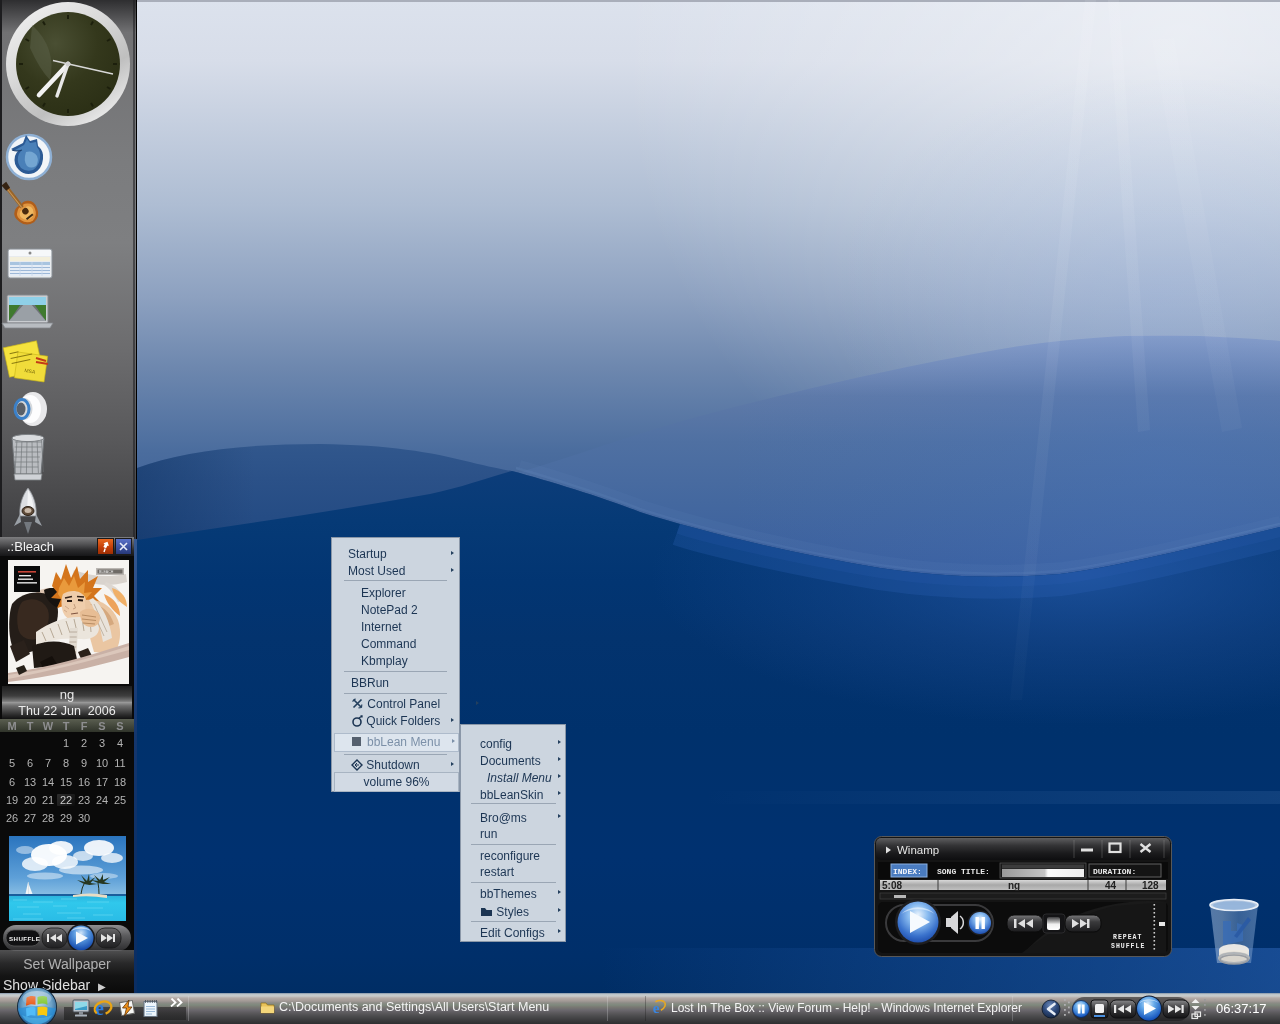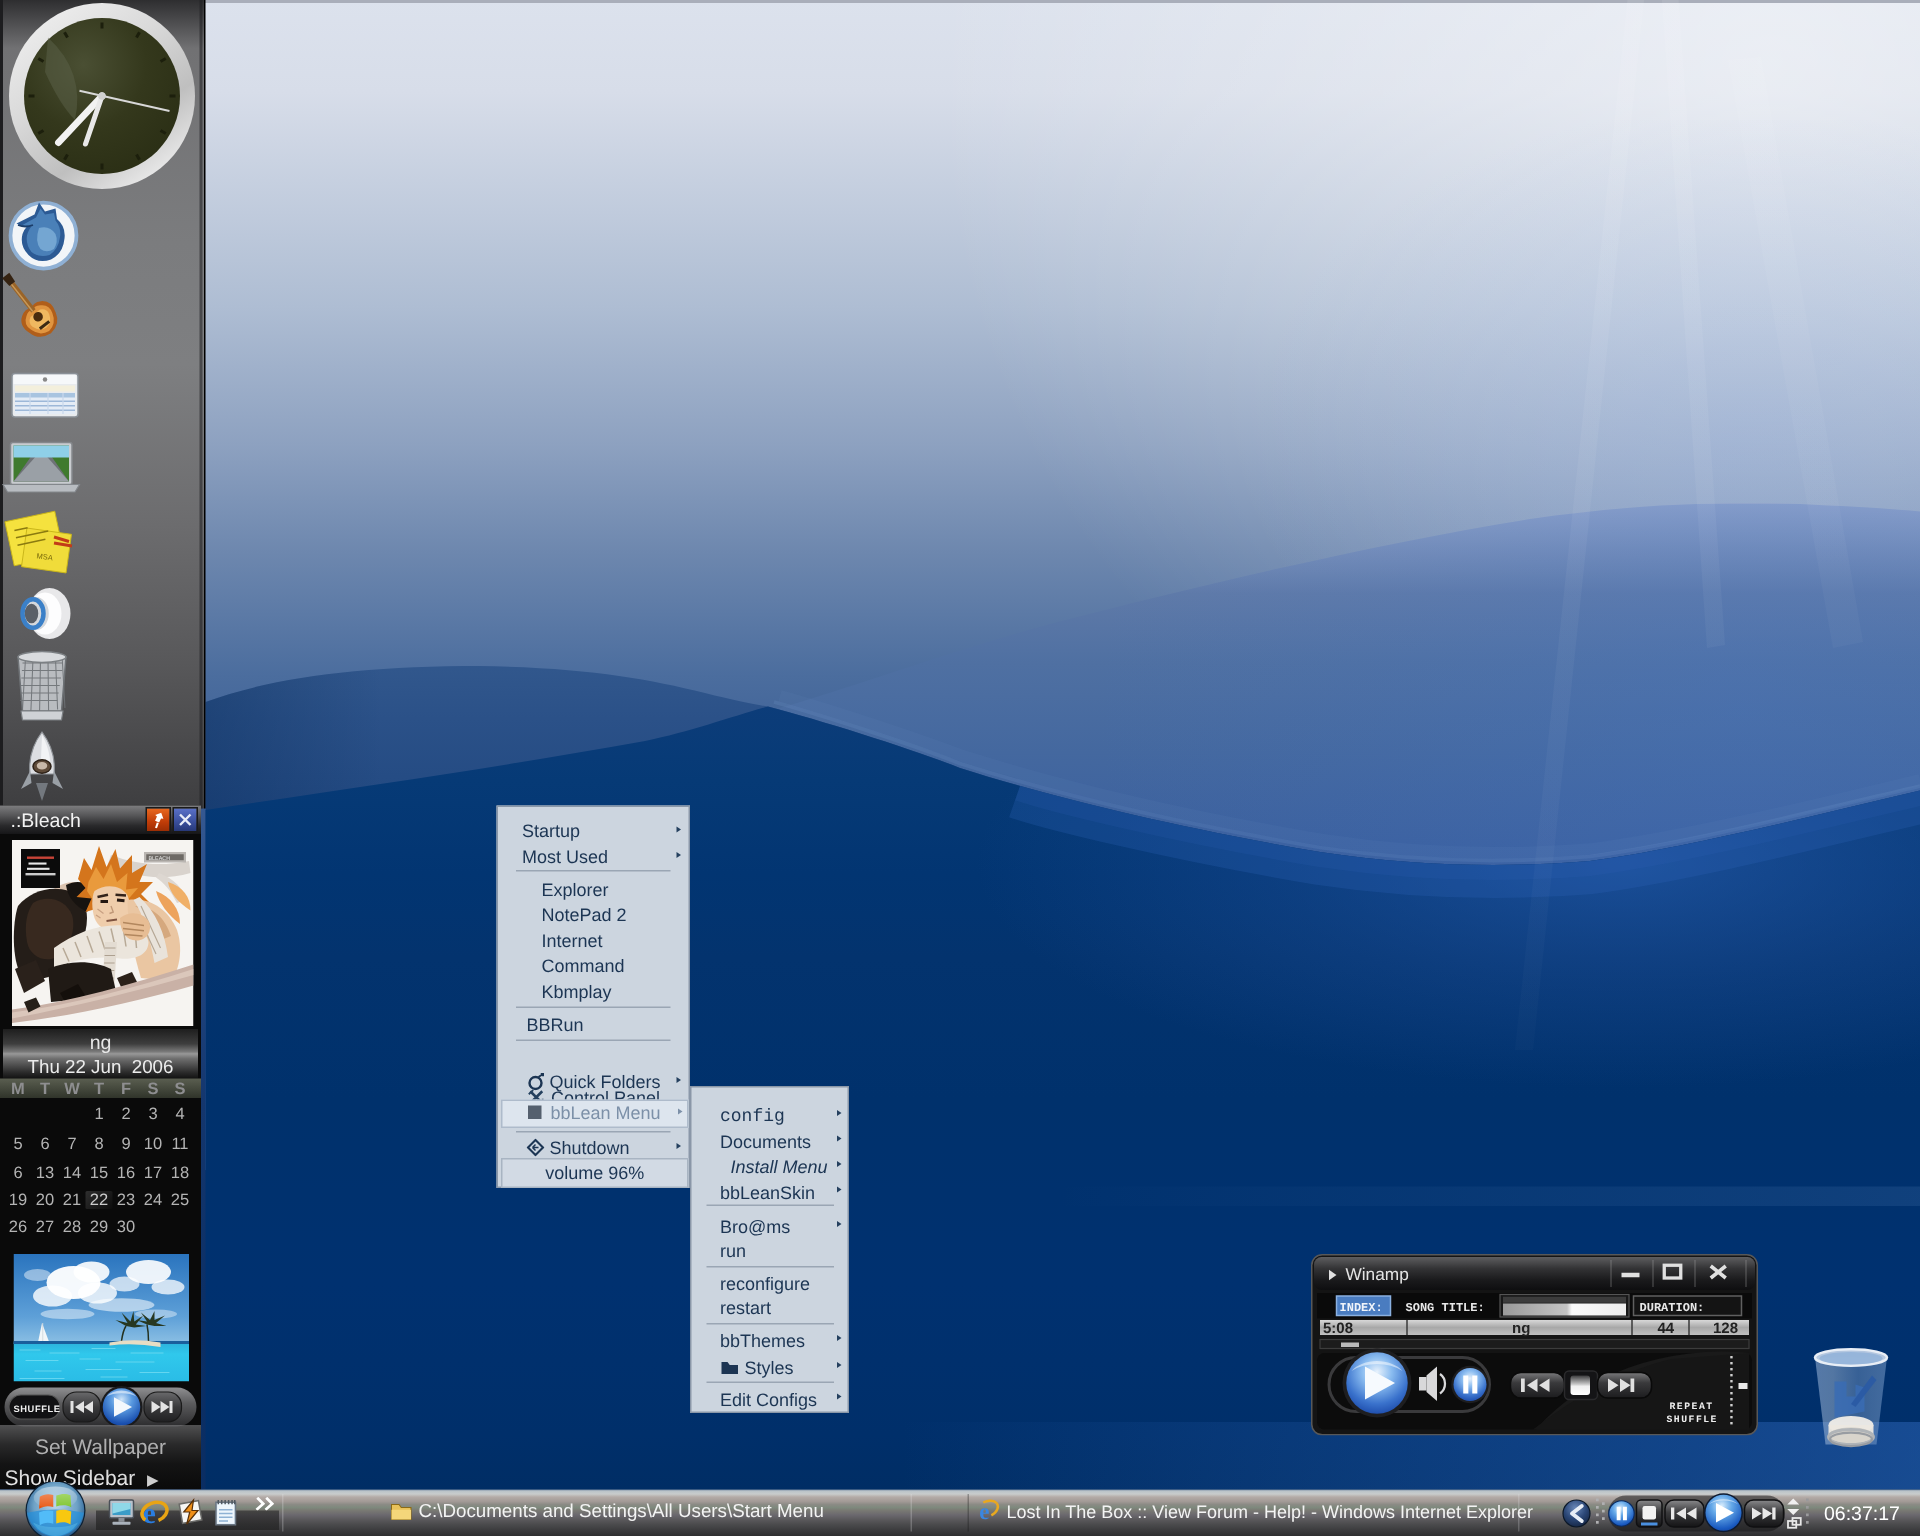--- a/index.html
+++ b/index.html
@@ -495,21 +495,21 @@
         <span style="position:absolute;left:29px;top:1.5px;white-space:nowrap;">Command</span>
       </div>
       <div style="position:absolute;left:0;top:114px;width:127px;height:17px;">
         <span style="position:absolute;left:29px;top:1.5px;white-space:nowrap;">Kbmplay</span>
       </div>
       <div style="position:absolute;left:12px;top:133px;width:103px;height:1px;background:#9aa6b4;"></div>
       <div style="position:absolute;left:0;top:136px;width:127px;height:17px;">
         <span style="position:absolute;left:19px;top:1.5px;white-space:nowrap;">BBRun</span>
       </div>
       <div style="position:absolute;left:12px;top:155px;width:103px;height:1px;background:#9aa6b4;"></div>
-      <div style="position:absolute;left:0;top:157px;width:152px;height:17px;margin-top:28px;">
+      <div style="position:absolute;left:0;top:157px;width:152px;height:17px;">
         <span style="position:absolute;left:19px;top:1.5px;white-space:nowrap;"><svg width="13" height="12" viewBox="0 0 13 12" style="vertical-align:-2px">
             <path d="M 2.5 1.5 L 10.5 9.5 M 10.5 1.5 L 2.5 9.5" stroke="#24405e" stroke-width="1.7"></path>
             <path d="M 1.5 3.5 L 4.5 0.8 M 10.5 9.5 l 0.3 -3 M 10.5 9.5 l -3 0.3" stroke="#24405e" stroke-width="1.2"></path>
           </svg> Control Panel</span>
         <span style="position:absolute;right:5px;top:5.5px;width:0;height:0;border-left:3.5px solid #24405e;border-top:2.8px solid transparent;border-bottom:2.8px solid transparent;"></span>
       </div>
       <div style="position:absolute;left:0;top:174px;width:127px;height:17px;">
         <span style="position:absolute;left:19px;top:1.5px;white-space:nowrap;"><svg width="12" height="12" viewBox="0 0 12 12" style="vertical-align:-2px">
             <circle cx="6" cy="7" r="4" fill="none" stroke="#1c3553" stroke-width="1.6"></circle>
             <path d="M 8 3 L 11 1 M 9.5 1 l 1.5 0 l 0 1.5" stroke="#1c3553" stroke-width="1.3" fill="none"></path>
@@ -524,21 +524,21 @@
       <div style="position:absolute;left:0;top:218px;width:127px;height:17px;">
         <span style="position:absolute;left:19px;top:1.5px;white-space:nowrap;"><svg width="12" height="12" viewBox="0 0 12 12" style="vertical-align:-2px">
             <path d="M 6 1 L 11 6 L 6 11 L 1 6 Z" fill="none" stroke="#1c3553" stroke-width="1.4"></path>
             <path d="M 4 6 l 4 0 M 4 6 l 2 -2 M 4 6 l 2 2" stroke="#1c3553" stroke-width="1"></path>
           </svg> Shutdown</span>
         <span style="position:absolute;right:5px;top:5.5px;width:0;height:0;border-left:3.5px solid #24405e;border-top:2.8px solid transparent;border-bottom:2.8px solid transparent;"></span>
       </div>
       <div style="position:absolute;left:2px;top:234px;width:123px;height:18px;border:1px solid #a8b4c2;background:#d2dae4;text-align:center;"><span style="position:relative;top:1.5px;">volume 96%</span></div>
     </div>
 <div class="abs" id="menu2" style="left:460px;top:724px;width:106px;height:218px;background:#ccd5df;border:1px solid #8a97a8;box-sizing:border-box;font-size:12px;color:#1c3553;">
-      <div style="position:absolute;left:0;top:10px;width:104px;height:17px;font-family:Liberation Mono, monospace;">
+      <div style="position:absolute;left:0;top:10px;width:104px;height:17px;">
         <span style="position:absolute;left:19px;top:1.5px;white-space:nowrap;">config</span>
         <span style="position:absolute;right:4px;top:5px;width:0;height:0;border-left:3.5px solid #24405e;border-top:2.8px solid transparent;border-bottom:2.8px solid transparent;"></span>
       </div>
       <div style="position:absolute;left:0;top:27px;width:104px;height:17px;">
         <span style="position:absolute;left:19px;top:1.5px;white-space:nowrap;">Documents</span>
         <span style="position:absolute;right:4px;top:5px;width:0;height:0;border-left:3.5px solid #24405e;border-top:2.8px solid transparent;border-bottom:2.8px solid transparent;"></span>
       </div>
       <div style="position:absolute;left:0;top:44px;width:104px;height:17px;">
         <span style="position:absolute;left:26px;top:1.5px;white-space:nowrap;font-style:italic;">Install Menu</span>
         <span style="position:absolute;right:4px;top:5px;width:0;height:0;border-left:3.5px solid #24405e;border-top:2.8px solid transparent;border-bottom:2.8px solid transparent;"></span>

